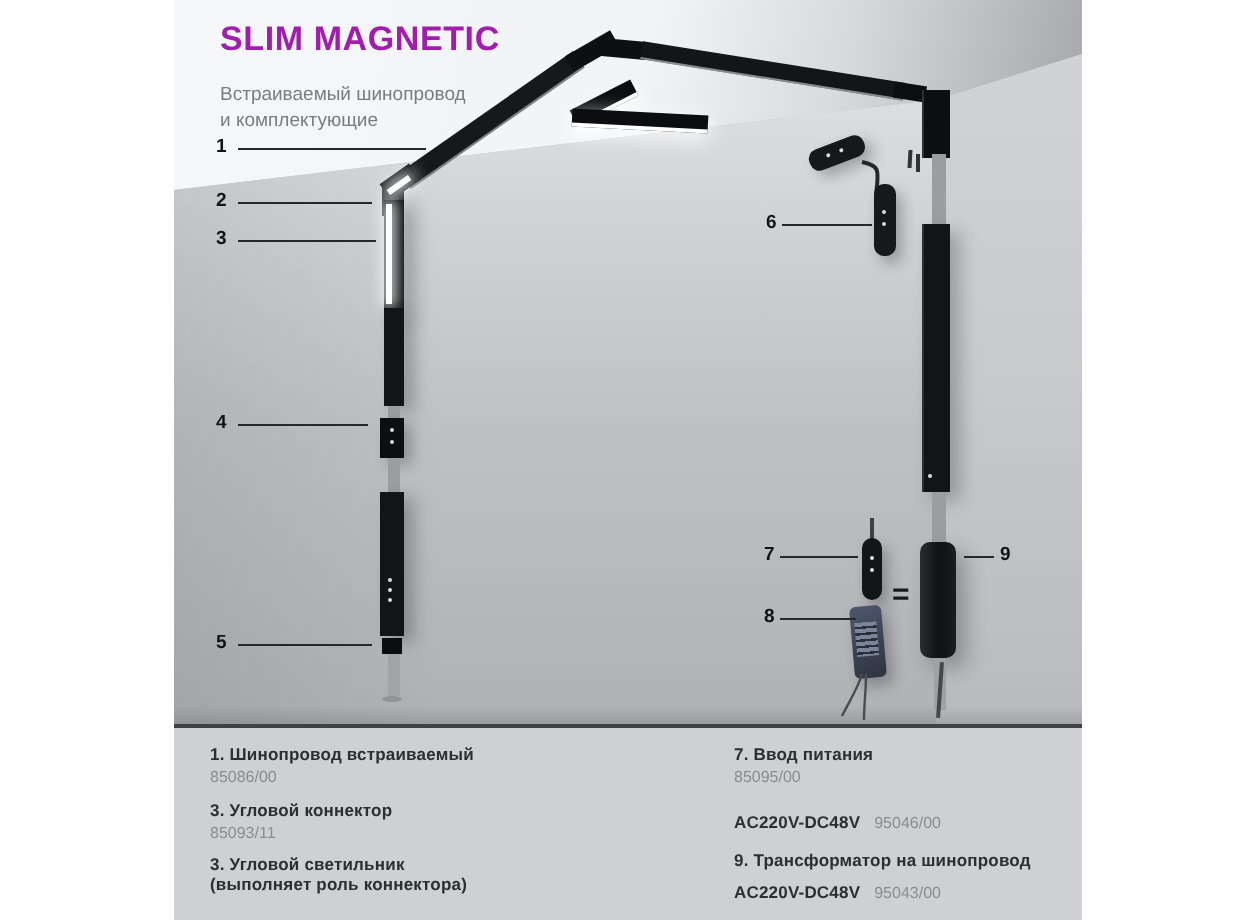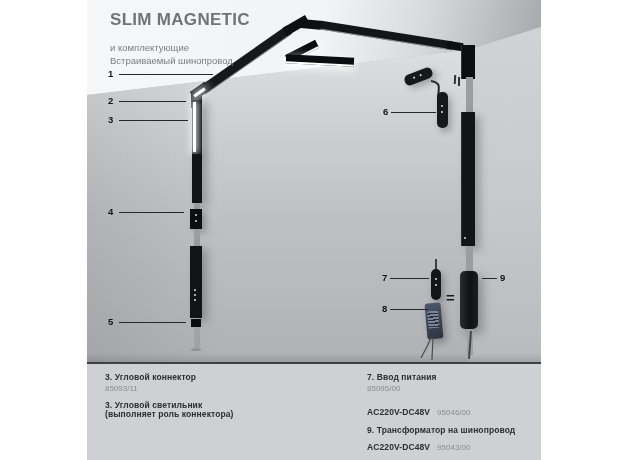--- a/index.html
+++ b/index.html
@@ -18,21 +18,21 @@
                       linear-gradient(180deg,#d3d4d7 0%,#c9cacd 50%,#b9babd 100%);}
   .floorshade{position:absolute;left:0;bottom:0;width:454px;height:10px;
            background:linear-gradient(180deg,rgba(0,0,0,0),rgba(0,0,0,0.13));}
   .bar{position:absolute;background:#131418;}
   .chan{position:absolute;background:#9c9da0;}
   .dot{position:absolute;width:2px;height:2px;border-radius:50%;background:rgba(255,255,255,0.85);}
   .glow{border-bottom:2px solid #ffffff;box-shadow:0 3px 10px 1px rgba(255,255,255,0.75);}
   .dev{position:absolute;background:#17181c;border-radius:5px;box-shadow:3px 4px 7px rgba(30,30,35,0.3);}
   
   .titleblock{position:absolute;left:110px;top:10px;}
-  .titleblock h1{margin:0;font-size:17px;font-weight:700;letter-spacing:0.3px;color:#737373;}
+  .titleblock h1{margin:0;font-size:17px;font-weight:700;letter-spacing:0.3px;color:#a21caf;}
   .subtitle{margin-top:11px;font-size:9.5px;line-height:13px;color:#7b7c80;}
   
   .co-num{position:absolute;font-size:9.5px;font-weight:700;color:#121316;line-height:10px;}
   .co-line{position:absolute;height:1px;background:#26272b;}
   .equals{position:absolute;left:446px;top:289px;font-size:15px;font-weight:700;color:#17181a;}
   
   .legend{position:absolute;left:87px;top:362px;width:454px;height:98px;box-sizing:border-box;
           background:#cfd0d3;border-top:2px solid #404145;}
   .leg-col{position:absolute;top:9px;}
   .leg-col.c1{left:18px;width:146px;}
@@ -139,22 +139,22 @@
       <path d="M14,1 C12,8 8,14 4,22" stroke="#4b4c51" stroke-width="1.2" fill="none"></path>
       <path d="M16,1 C16,10 15,16 15,24" stroke="#4b4c51" stroke-width="1.2" fill="none"></path>
     </svg>
   </div>
 
   <div class="equals">=</div>
 
   <header class="titleblock">
     <h1>SLIM MAGNETIC</h1>
     <div class="subtitle">
+      <div>Встраиваемый шинопровод</div>
       <div>и комплектующие</div>
-      <div>Встраиваемый шинопровод</div>
     </div>
   </header>
 
   <span class="co-num" style="left:108px;top:69px;">1</span>
   <div class="co-line" style="left:119px;top:74px;width:94px;"></div>
   <span class="co-num" style="left:108px;top:96px;">2</span>
   <div class="co-line" style="left:119px;top:101px;width:67px;"></div>
   <span class="co-num" style="left:108px;top:115px;">3</span>
   <div class="co-line" style="left:119px;top:120px;width:69px;"></div>
   <span class="co-num" style="left:108px;top:207px;">4</span>
@@ -166,20 +166,24 @@
   <span class="co-num" style="left:382px;top:273px;">7</span>
   <div class="co-line" style="left:390px;top:278px;width:39px;"></div>
   <span class="co-num" style="left:382px;top:304px;">8</span>
   <div class="co-line" style="left:390px;top:309px;width:38px;"></div>
   <span class="co-num" style="left:500px;top:273px;">9</span>
   <div class="co-line" style="left:482px;top:278px;width:15px;"></div>
 
   <footer class="legend">
     <div class="leg-col c1">
       <div class="leg-item">
+        <div class="leg-name">1. Шинопровод встраиваемый</div>
+        <div class="leg-code">85086/00</div>
+      </div>
+      <div class="leg-item">
         <div class="leg-name">3. Угловой коннектор</div>
         <div class="leg-code">85093/11</div>
       </div>
       <div class="leg-item">
         <div class="leg-name">3. Угловой светильник</div>
         <div class="leg-name">(выполняет роль коннектора)</div>
       </div>
     </div>
     <div class="leg-col c3">
       <div class="leg-item">

